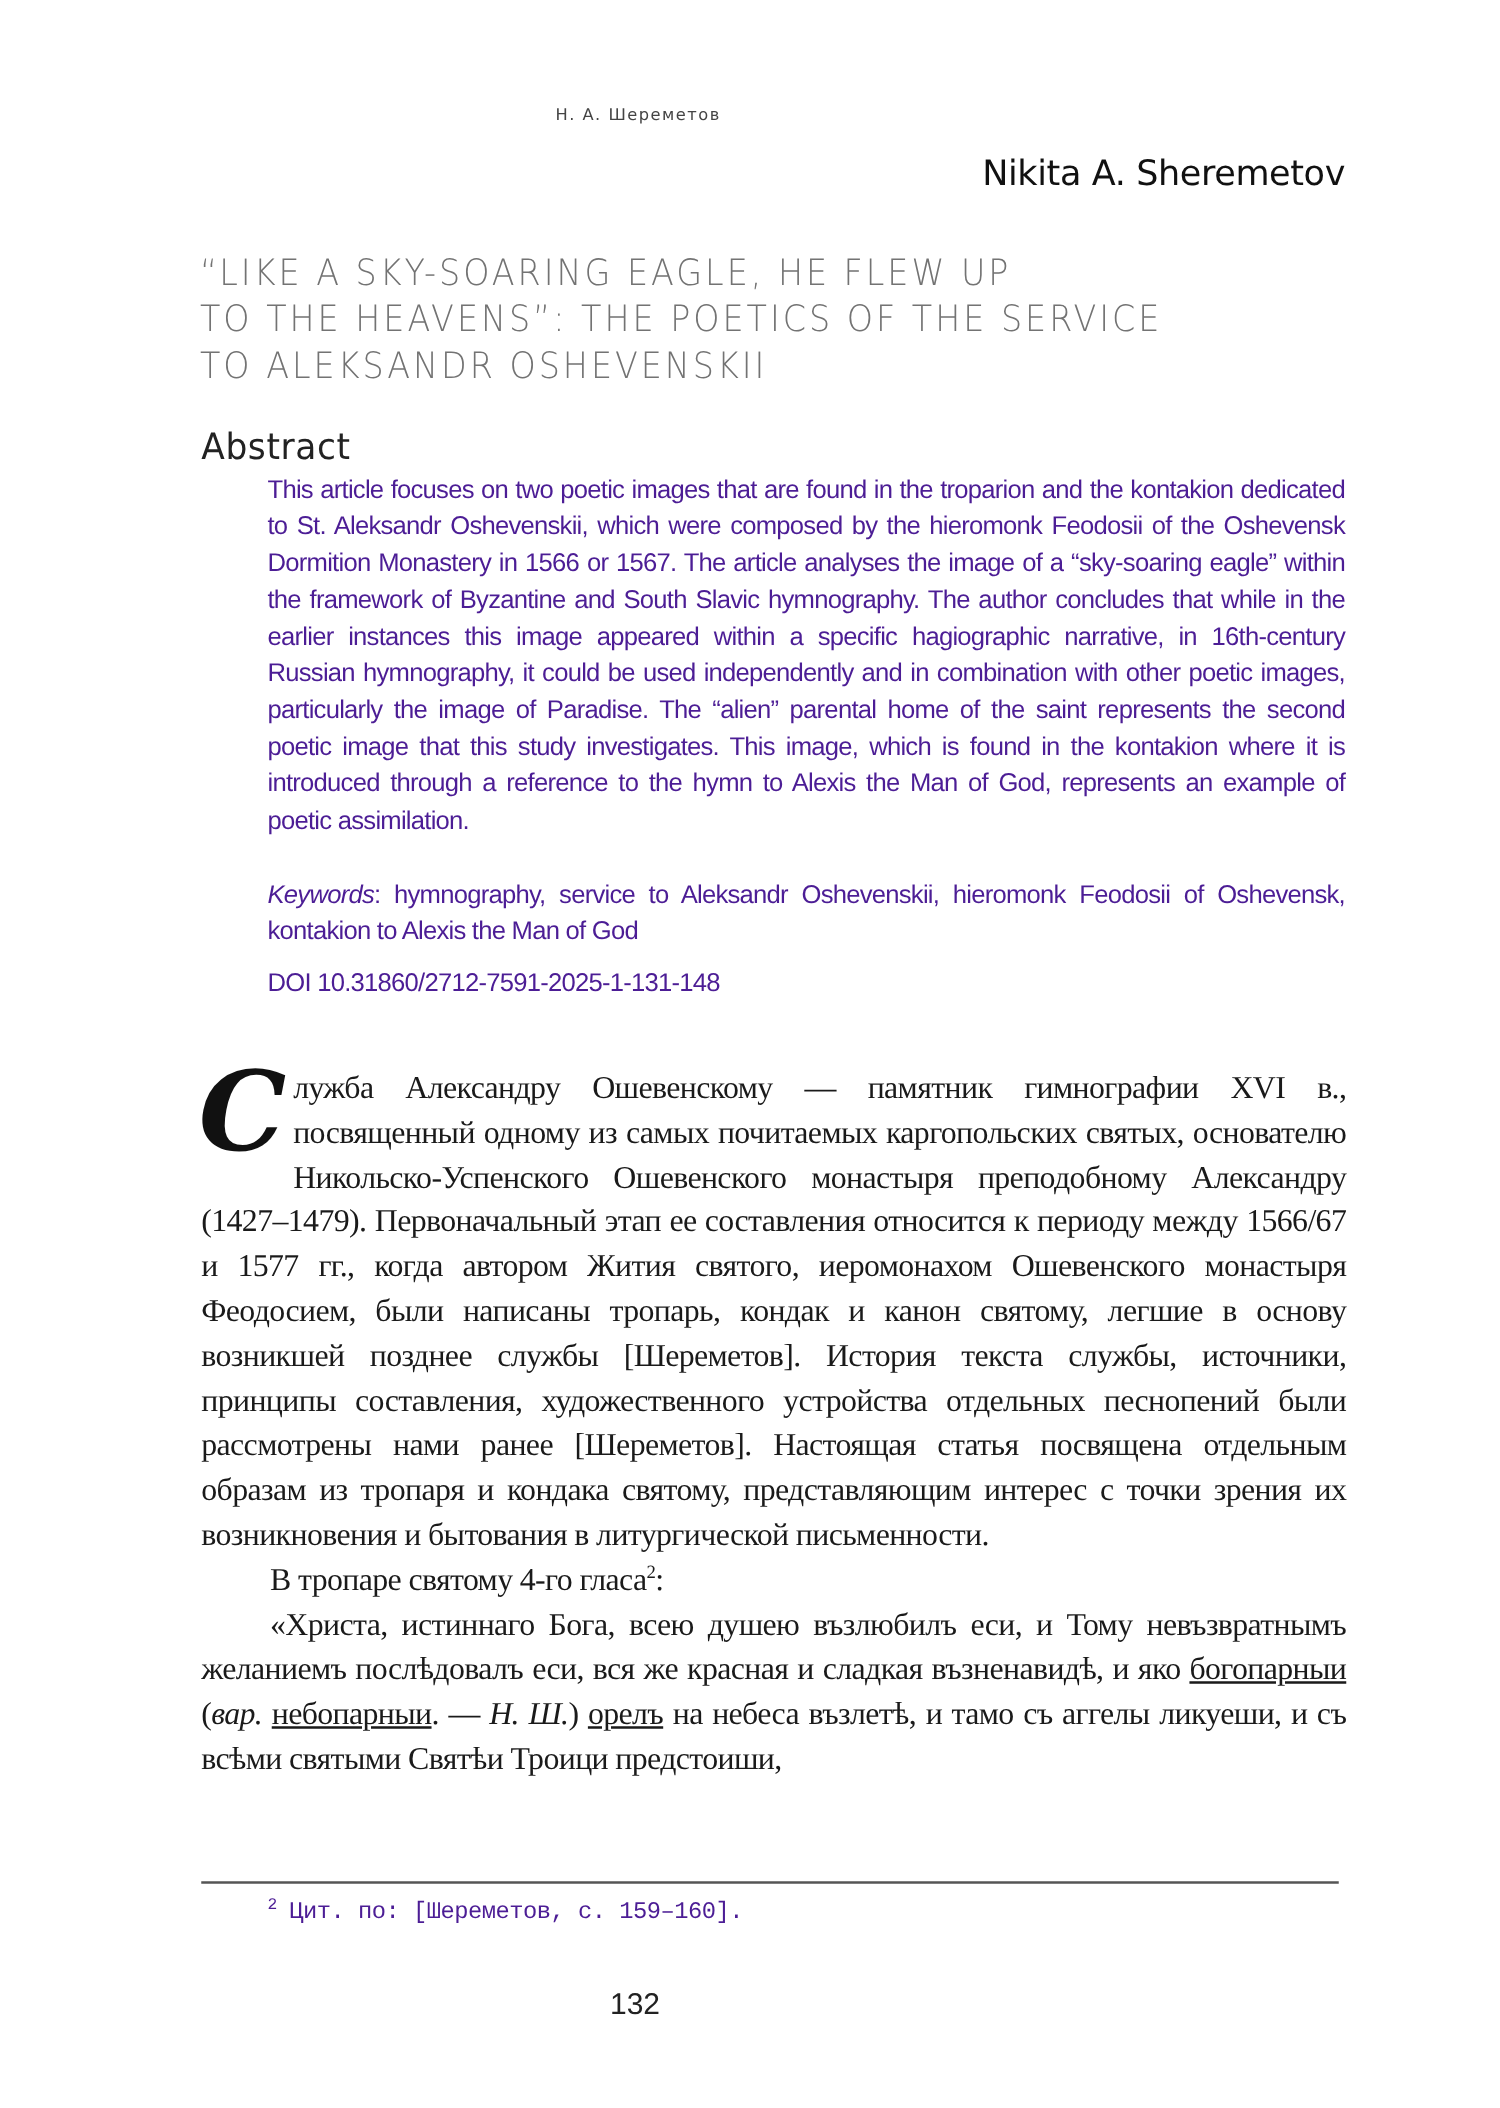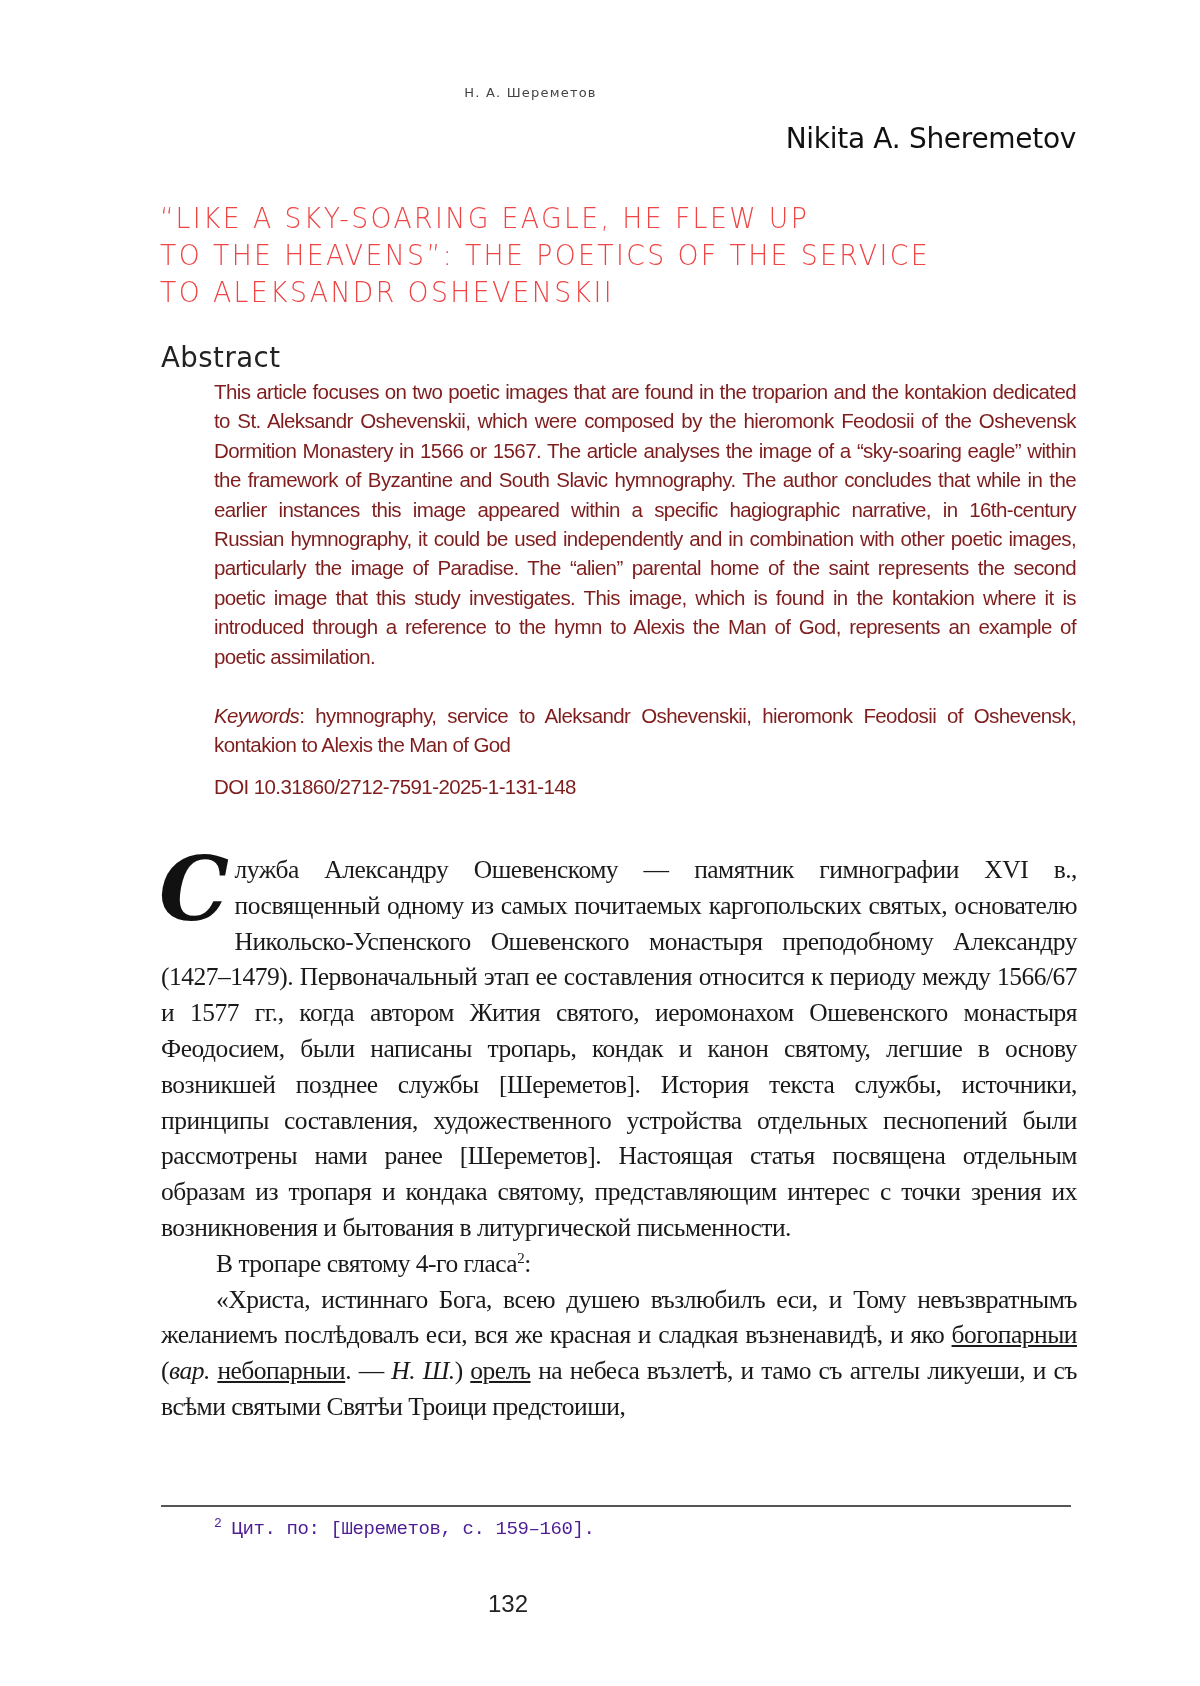--- a/index.html
+++ b/index.html
@@ -1,39 +1,39 @@
 <!DOCTYPE html>
 <html><head>
 <meta charset="utf-8">
 <style>
   html, body { margin: 0; padding: 0; background: #ffffff; }
   body { width: 1200px; height: 1686px; position: relative; overflow: hidden; color: #1a1a1a; }
   .page { position: absolute; left: 0; top: 0; width: 1200px; height: 1686px; }
   .running-head {
     position: absolute; top: 85px; left: 0; width: 1021px; text-align: center;
-    font-family: "DejaVu Sans", sans-serif; font-size: 13px; letter-spacing: 1.2px; color: #444; padding-left: 20px;
+    font-family: "DejaVu Sans", sans-serif; font-size: 13px; letter-spacing: 1.2px; color: #444;
   }
   .author-name {
     position: absolute; top: 122px; right: 124px;
     font-family: "DejaVu Sans", sans-serif; font-size: 28px; color: #111; letter-spacing: -0.3px;
   }
   .title {
     position: absolute; top: 200px; left: 160px; width: 900px;
     font-family: "DejaVu Sans", sans-serif; font-weight: 200; font-size: 29px; line-height: 37px;
-    letter-spacing: 2.6px; color: #ef4444; text-transform: none; font-stretch: condensed;
+    letter-spacing: 2.6px; color: #737373; text-transform: none; font-stretch: condensed;
   }
   .title div { white-space: nowrap; transform: scaleX(0.92); transform-origin: left center; }
   .abstract-heading {
     position: absolute; top: 340px; left: 161px;
     font-family: "DejaVu Sans", sans-serif; font-size: 29px; color: #222; letter-spacing: 0.5px;
     transform: scaleX(0.95); transform-origin: left center;
   }
   .abstract {
     position: absolute; top: 377px; left: 214px; width: 862px;
-    font-family: "Liberation Sans", sans-serif; font-size: 20.5px; line-height: 29.4px; color: #7f1d1d;
+    font-family: "Liberation Sans", sans-serif; font-size: 20.5px; line-height: 29.4px; color: #4c1d95;
     letter-spacing: -0.6px; text-align: justify;
   }
   .abstract p { margin: 0; }
   .abstract .keywords { margin-top: 30px; }
   .abstract .doi { margin-top: 12px; }
   .keywords-label { font-style: italic; }
   .body-text {
     position: absolute; top: 852px; left: 161px; width: 916px;
     font-family: "Liberation Serif", serif; font-size: 25.5px; line-height: 35.8px; color: #1a1a1a;
     text-align: justify; letter-spacing: -0.5px;

